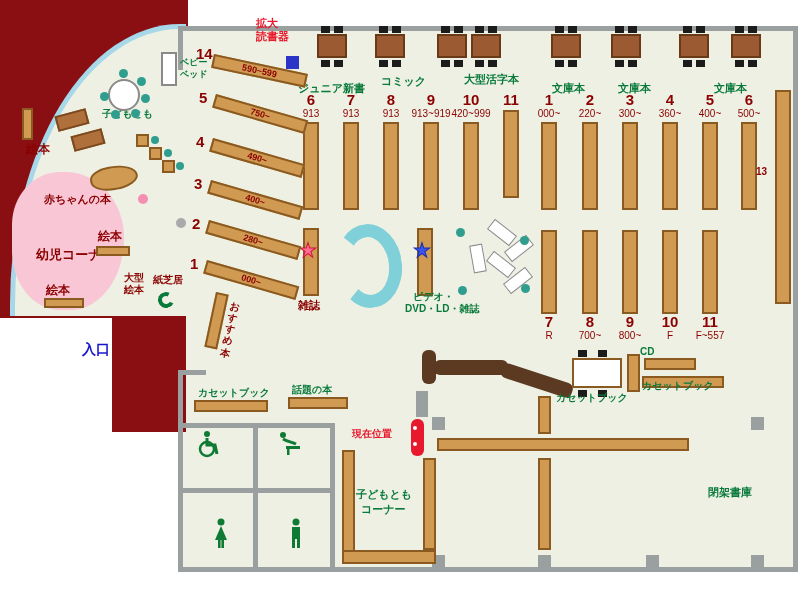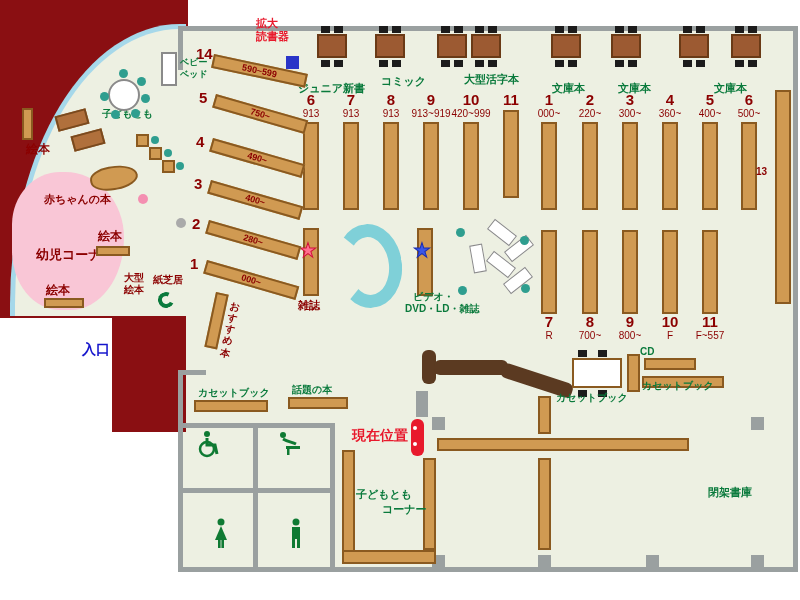--- a/index.html
+++ b/index.html
@@ -299,21 +299,21 @@
   <span class="t lbl-gs" style="left:198px;top:387px">カセットブック</span>
   <div class="shelf" style="left:194px;top:400px;width:74px;height:12px"></div>
   <span class="t lbl-gs" style="left:292px;top:384px">話題の本</span>
   <div class="shelf" style="left:288px;top:397px;width:60px;height:12px"></div>
 
   <div class="counter" style="left:422px;top:350px;width:14px;height:34px"></div>
   <div class="counter" style="left:434px;top:360px;width:74px;height:15px"></div>
   <div class="counter" style="left:504px;top:362px;width:74px;height:15px;transform:rotate(18deg);transform-origin:left top"></div>
   <div class="wall" style="left:416px;top:391px;width:12px;height:26px"></div>
 
-  <span class="t red" style="left:352px;top:428px;font-size:14px">現在位置</span>
+  <span class="t red" style="left:352px;top:428px;font-size:10px">現在位置</span>
   <div class="abs" style="left:411px;top:419px;width:13px;height:37px;background:#e8192c;border-radius:6px">
     <div class="dot" style="left:2px;top:7px;width:4px;height:4px;background:#fff"></div>
     <div class="dot" style="left:2px;top:23px;width:4px;height:4px;background:#fff"></div>
   </div>
 
   <div class="abs" style="left:572px;top:358px;width:50px;height:30px;background:#fff;border:2px solid #8a5a20;box-sizing:border-box"></div>
   <div class="chair" style="left:578px;top:350px"></div>
   <div class="chair" style="left:598px;top:350px"></div>
   <div class="chair" style="left:578px;top:390px"></div>
   <div class="chair" style="left:598px;top:390px"></div>
@@ -327,21 +327,21 @@
 
   <div class="shelf" style="left:437px;top:438px;width:252px;height:13px"></div>
   <div class="shelf" style="left:538px;top:396px;width:13px;height:38px"></div>
   <div class="shelf" style="left:538px;top:458px;width:13px;height:92px"></div>
   <span class="t lbl-g" style="left:708px;top:486px">閉架書庫</span>
 
   <div class="shelf" style="left:342px;top:450px;width:13px;height:114px"></div>
   <div class="shelf" style="left:342px;top:550px;width:94px;height:14px"></div>
   <div class="shelf" style="left:423px;top:458px;width:13px;height:92px"></div>
   <span class="t lbl-g" style="left:356px;top:488px">子どもとも</span>
-  <span class="t lbl-g" style="left:382px;top:503px">コーナー</span>
+  <span class="t lbl-g" style="left:361px;top:503px">コーナー</span>
 
   <div class="abs" style="left:196px;top:430px">
     <svg width="26" height="28" viewBox="0 0 26 28">
       <circle cx="11" cy="4" r="3" fill="#0f7a33"></circle>
       <path d="M11 8 L11 15 L19 15 L21 24" stroke="#0f7a33" stroke-width="3" fill="none"></path>
       <circle cx="11" cy="19" r="7" stroke="#0f7a33" stroke-width="2.5" fill="none"></circle>
     </svg>
   </div>
   <div class="abs" style="left:278px;top:430px">
     <svg width="24" height="26" viewBox="0 0 24 26">

